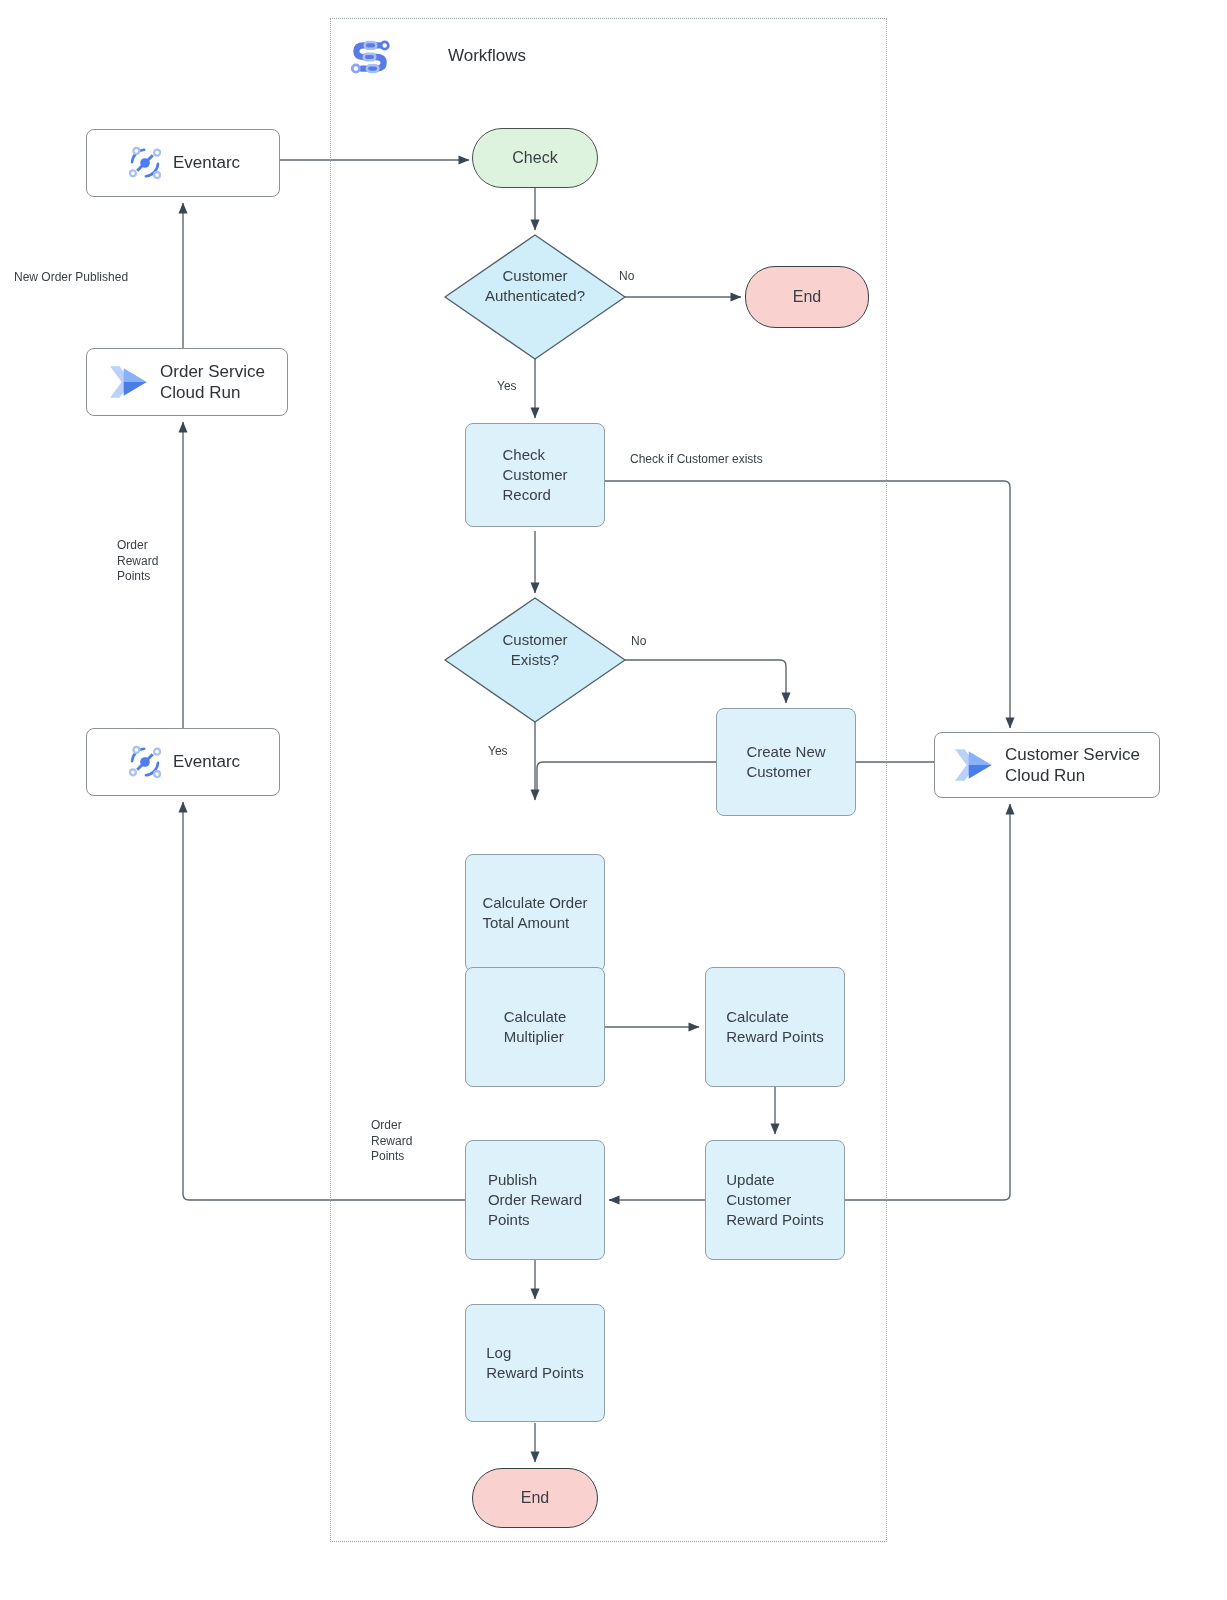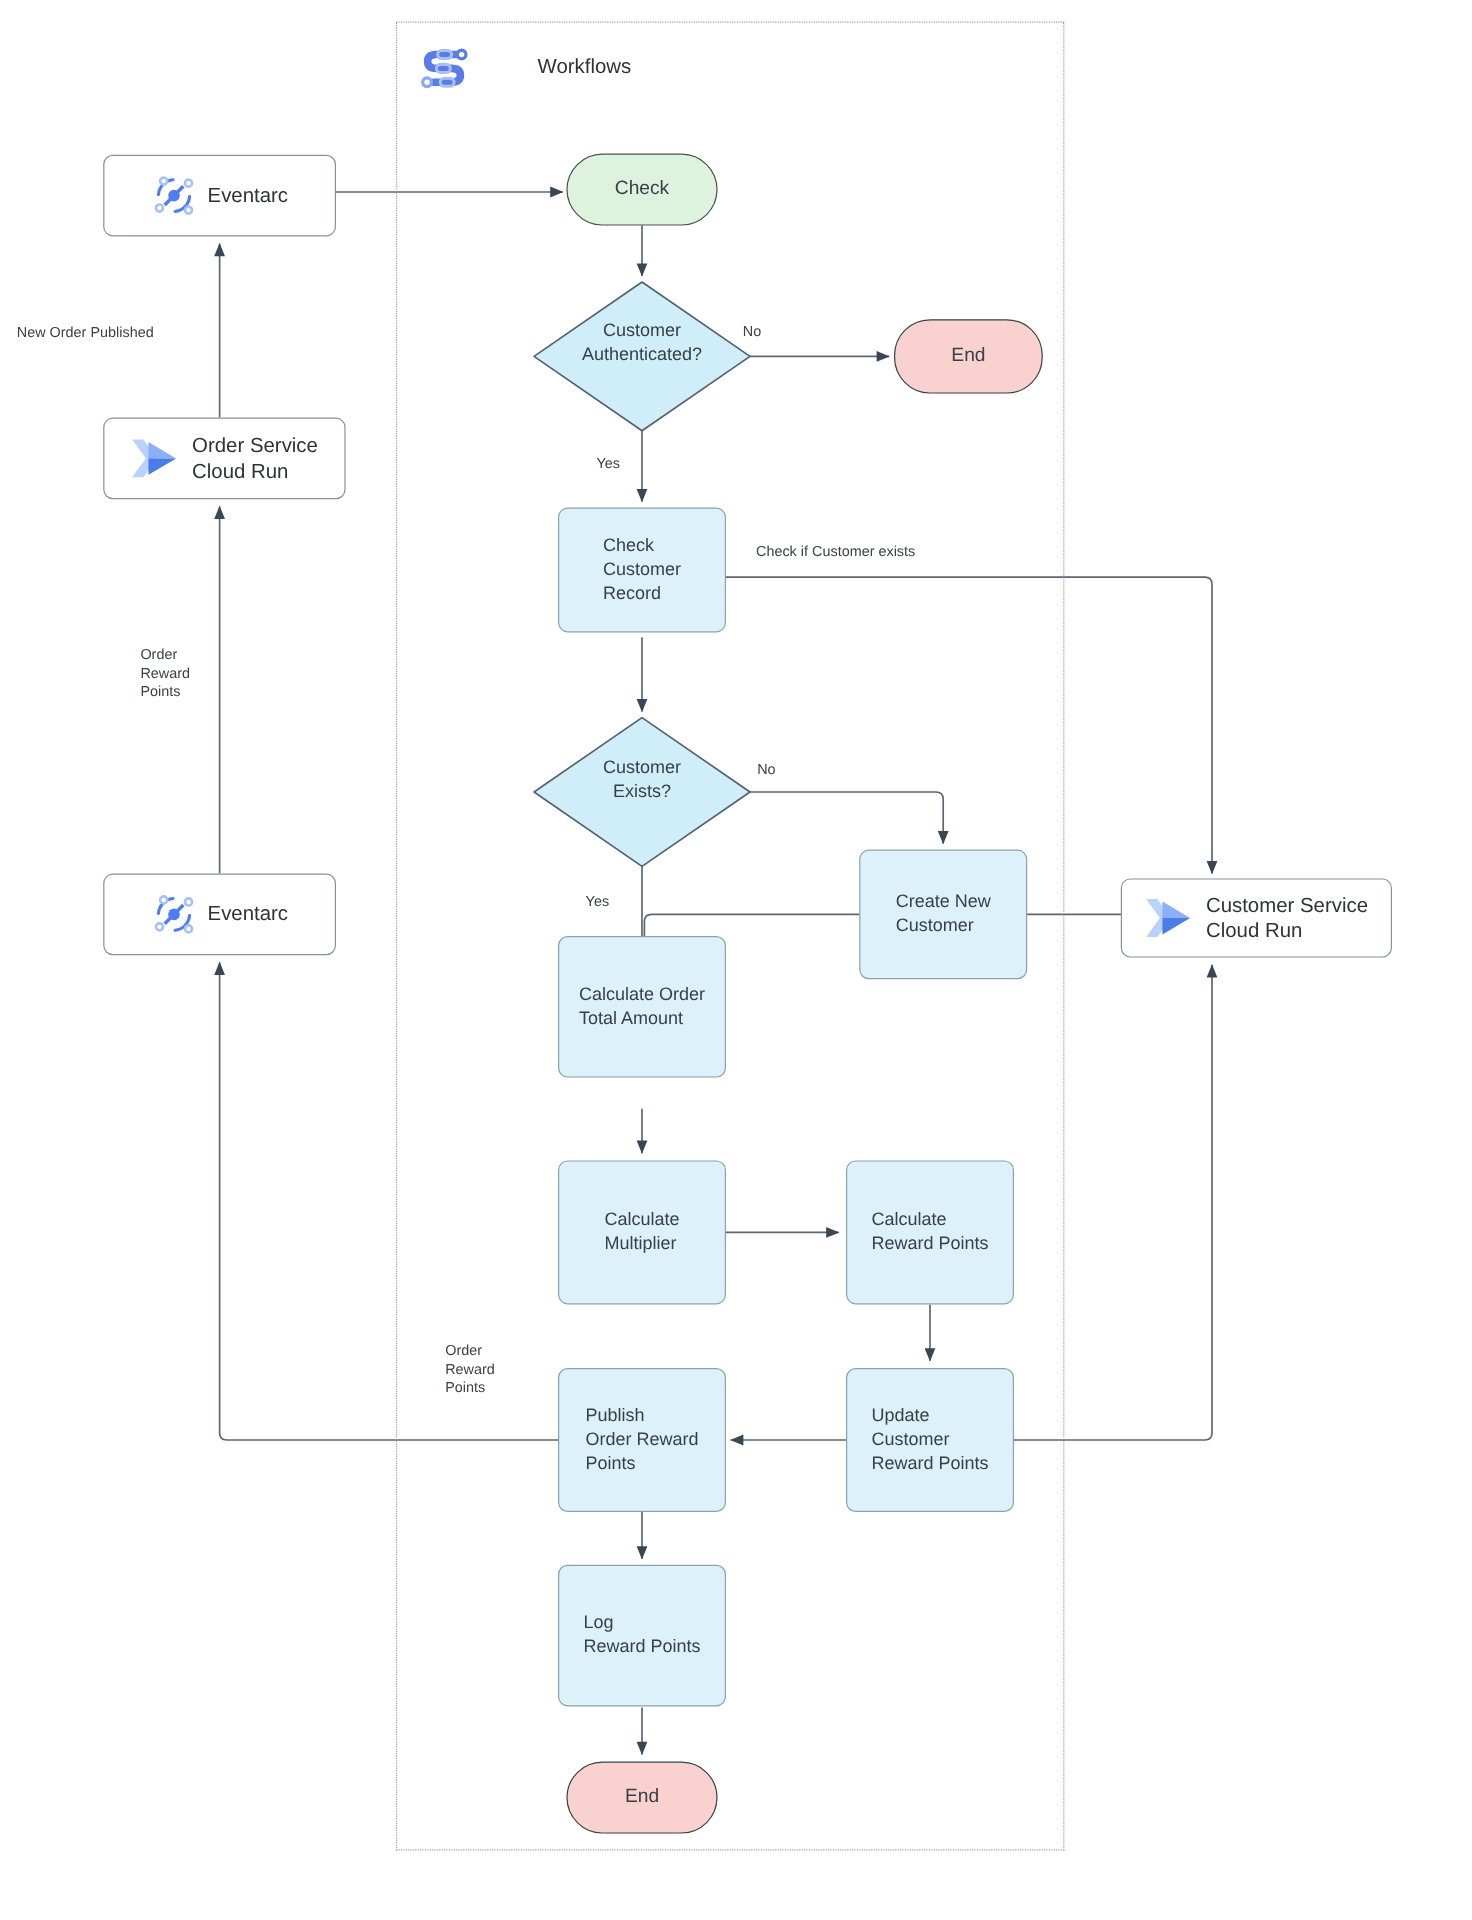--- a/index.html
+++ b/index.html
@@ -140,21 +140,21 @@
   <div class="decision-label" style="left:460px;top:266px;width:150px">Customer
 Authenticated?</div>
   <div class="decision-label" style="left:465px;top:630px;width:140px">Customer
 Exists?</div>
 
   <div class="node process" style="left:465px;top:423px;width:140px;height:104px">Check
 Customer
 Record</div>
   <div class="node process" style="left:716px;top:708px;width:140px;height:108px">Create New
 Customer</div>
-  <div class="node process" style="left:465px;top:780px;width:140px;height:118px">Calculate Order
+  <div class="node process" style="left:465px;top:854px;width:140px;height:118px">Calculate Order
 Total Amount</div>
   <div class="node process" style="left:465px;top:967px;width:140px;height:120px">Calculate
 Multiplier</div>
   <div class="node process" style="left:705px;top:967px;width:140px;height:120px">Calculate
 Reward Points</div>
   <div class="node process" style="left:705px;top:1140px;width:140px;height:120px">Update
 Customer
 Reward Points</div>
   <div class="node process" style="left:465px;top:1140px;width:140px;height:120px">Publish
 Order Reward

